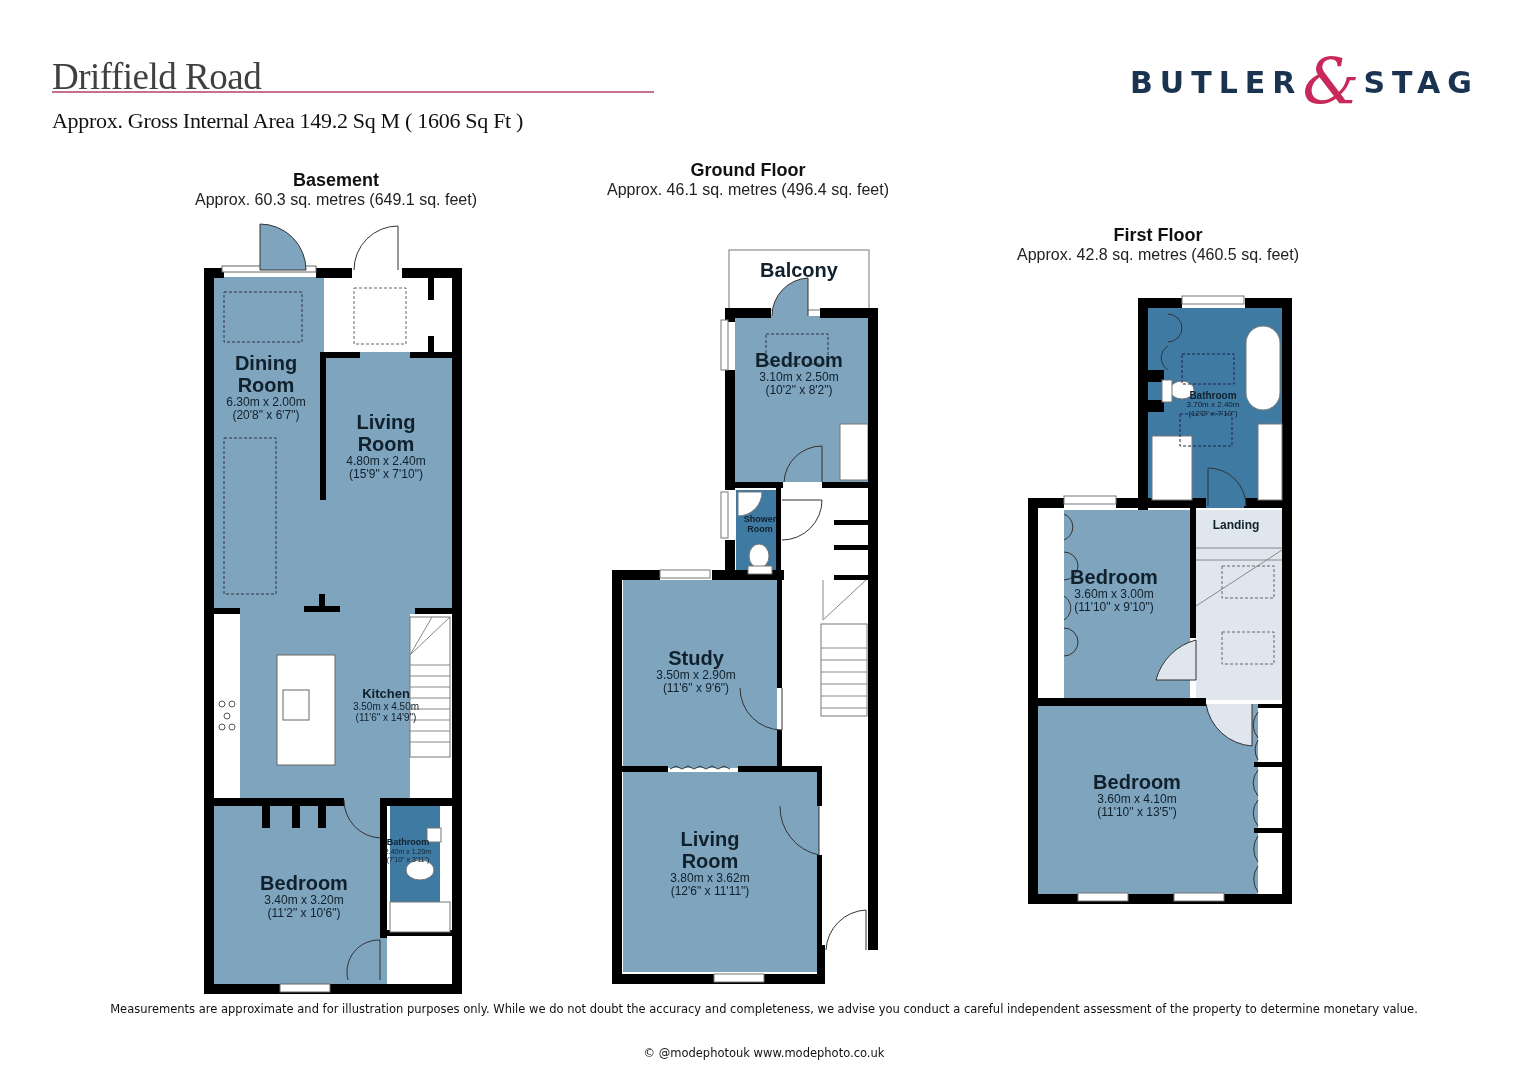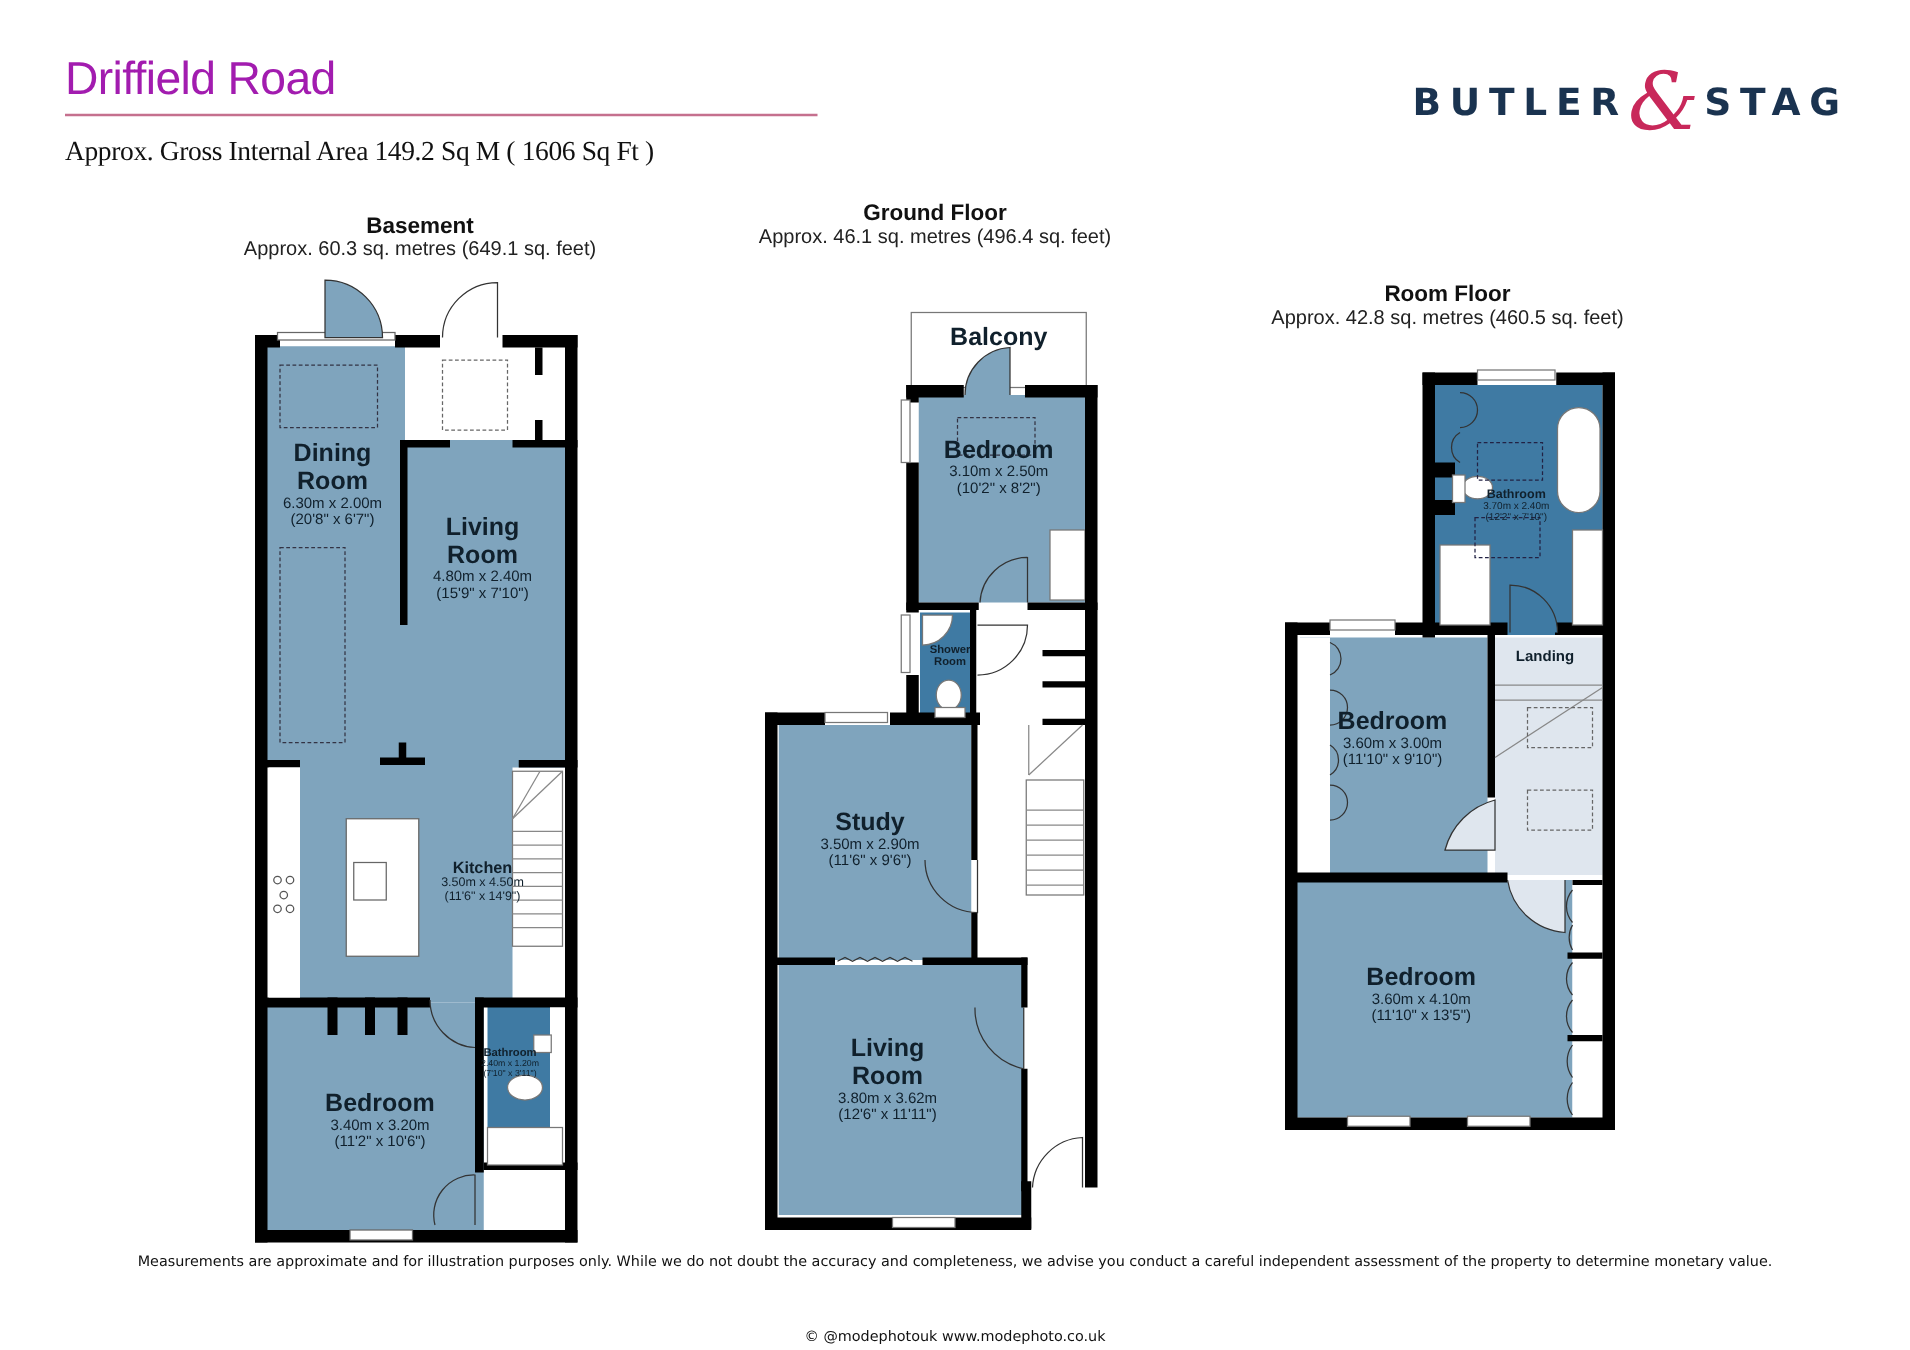--- a/index.html
+++ b/index.html
@@ -1,18 +1,18 @@
 <!DOCTYPE html>
 <html><head>
 <meta charset="utf-8">
 <style>
   html, body { margin:0; padding:0; background:#ffffff; }
   body { width:1528px; height:1080px; position:relative; overflow:hidden; font-family:"Liberation Sans", sans-serif; }
   .abs { position:absolute; }
-  .title { left:52px; top:42px; font-size:37px; color:#a21caf; font-family:Liberation Sans, sans-serif; letter-spacing:-0.5px; }
+  .title { left:52px; top:55px; font-size:37px; color:#404040; font-family:Liberation Serif, serif; letter-spacing:-0.5px; }
   .title-rule { left:52px; top:91px; width:602px; height:2px; background:#c5708e; }
   .subtitle { left:52px; top:108px; font-size:22px; color:#111; font-family:Liberation Serif, serif; letter-spacing:-0.3px; }
   .logo { left:1130px; top:52px; height:60px; display:flex; align-items:center; }
   .logo .word { font-family:"DejaVu Sans", sans-serif; font-weight:bold; font-size:30px; letter-spacing:7px; color:#1a3350; }
   .logo .amp { font-family:"DejaVu Serif", serif; font-style:italic; font-size:64px; color:#c8285a; margin:0 4px 0 0; line-height:1; }
   .floor-title { font-weight:bold; font-size:18px; color:#111; text-align:center; }
   .floor-area { font-size:16px; color:#222; text-align:center; }
   .room-label { position:absolute; text-align:center; color:#10202c; line-height:1.1; }
   .room-label .n { font-weight:bold; font-size:20px; display:block; }
   .room-label .m { font-size:12px; display:block; }
@@ -36,21 +36,21 @@
 
 <div class="abs" style="left:186px; top:170px; width:300px;">
   <div class="floor-title">Basement</div>
   <div class="floor-area">Approx. 60.3 sq. metres (649.1 sq. feet)</div>
 </div>
 <div class="abs" style="left:598px; top:160px; width:300px;">
   <div class="floor-title">Ground Floor</div>
   <div class="floor-area">Approx. 46.1 sq. metres (496.4 sq. feet)</div>
 </div>
 <div class="abs" style="left:1008px; top:225px; width:300px;">
-  <div class="floor-title">Room Floor</div>
+  <div class="floor-title">First Floor</div>
   <div class="floor-area">Approx. 42.8 sq. metres (460.5 sq. feet)</div>
 </div>
 
 <svg width="1528" height="1080" viewBox="0 0 1528 1080">
 
   <g>
 
     <rect x="212" y="277" width="112" height="336" fill="#7fa4bd"></rect>
     <rect x="324" y="352" width="128" height="262" fill="#7fa4bd"></rect>
     <rect x="240" y="612" width="170" height="190" fill="#7fa4bd"></rect>
@@ -313,13 +313,13 @@
   <span class="m">3.60m x 3.00m</span>
   <span class="m">(11'10" x 9'10")</span>
 </div>
 <div class="room-label" style="left:1070px; top:771px; width:134px;">
   <span class="n">Bedroom</span>
   <span class="m">3.60m x 4.10m</span>
   <span class="m">(11'10" x 13'5")</span>
 </div>
 
 <div class="abs footer" style="top:1002px;">Measurements are approximate and for illustration purposes only.  While we do not doubt the accuracy and completeness, we advise you conduct a careful independent assessment of the property to determine monetary value.</div>
-<div class="abs footer" style="top:1046px;margin-top:16px;">© @modephotouk www.modephoto.co.uk</div>
+<div class="abs footer" style="top:1046px;">© @modephotouk www.modephoto.co.uk</div>
 
 </body></html>

